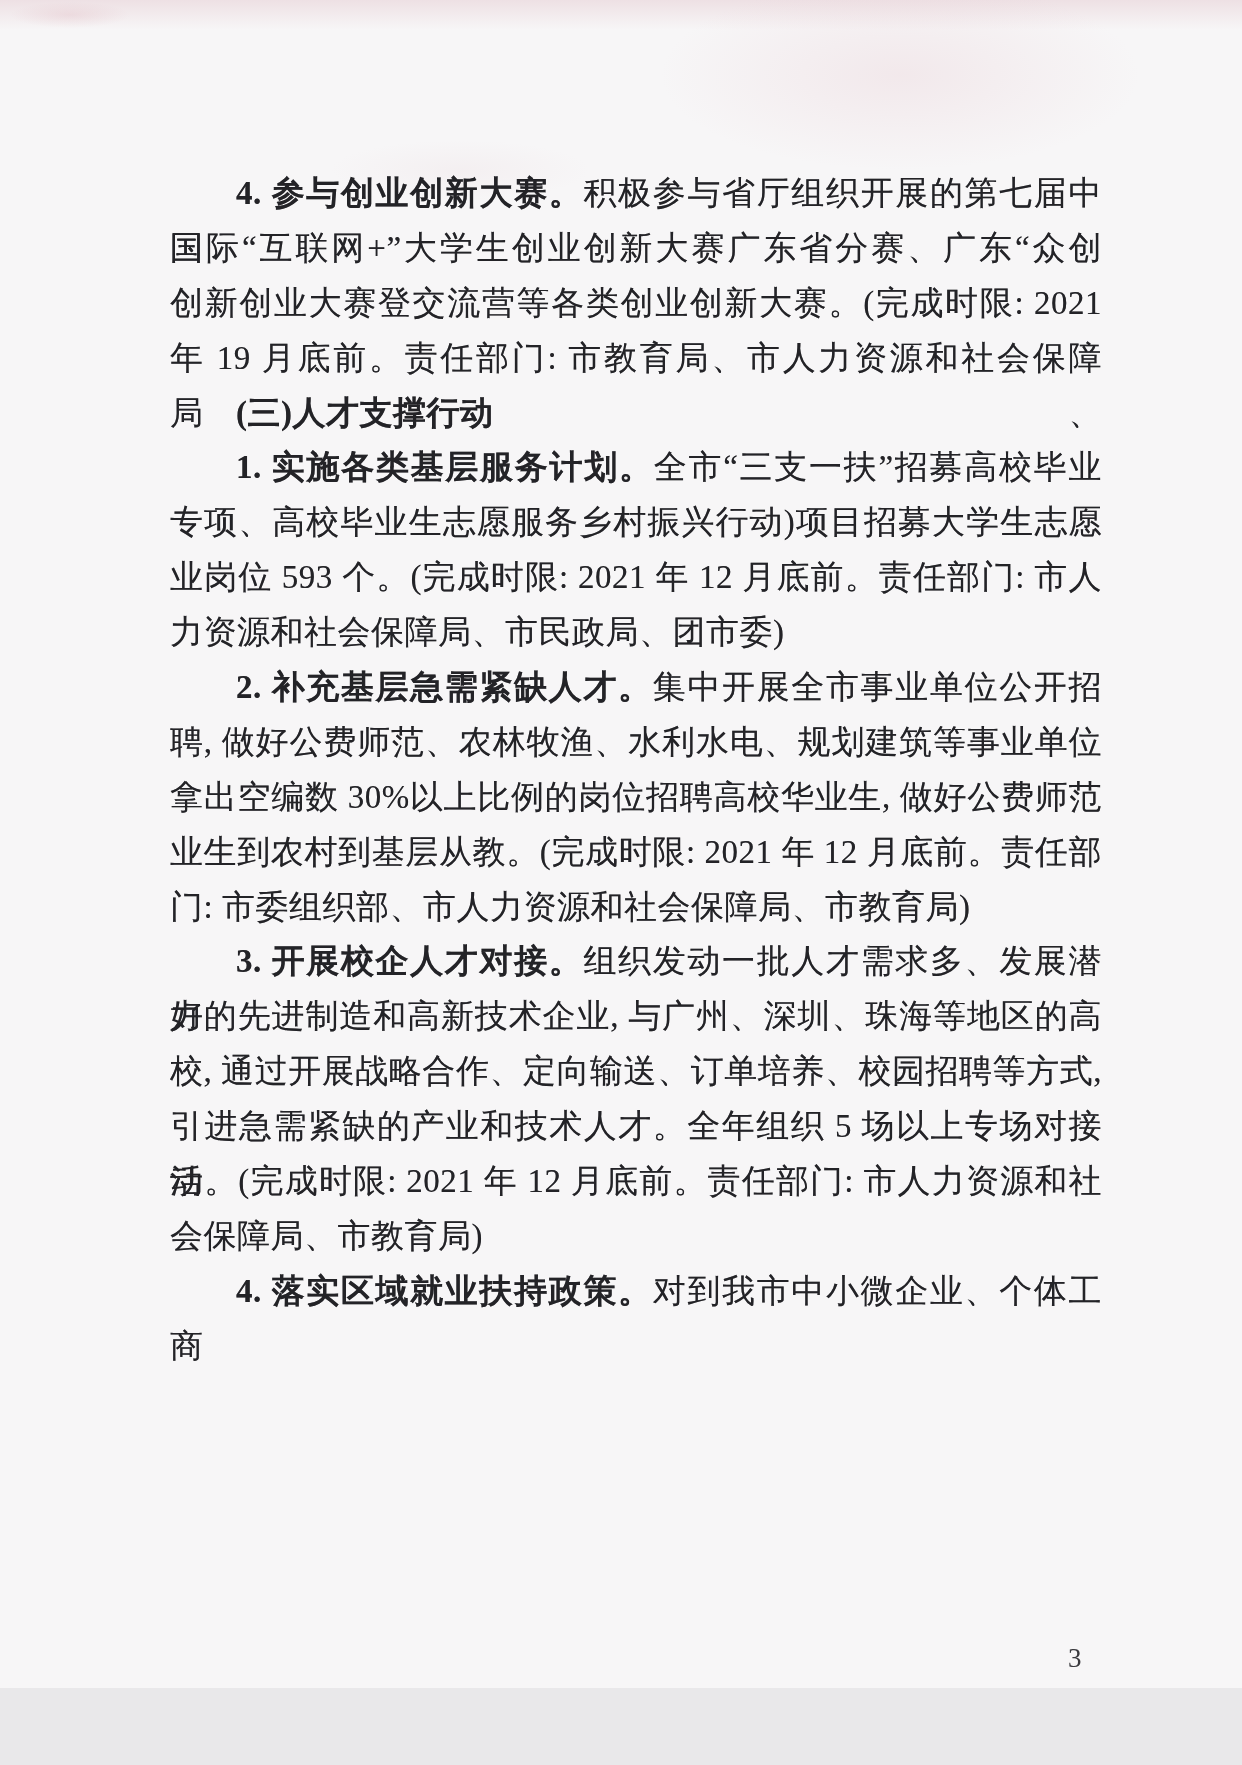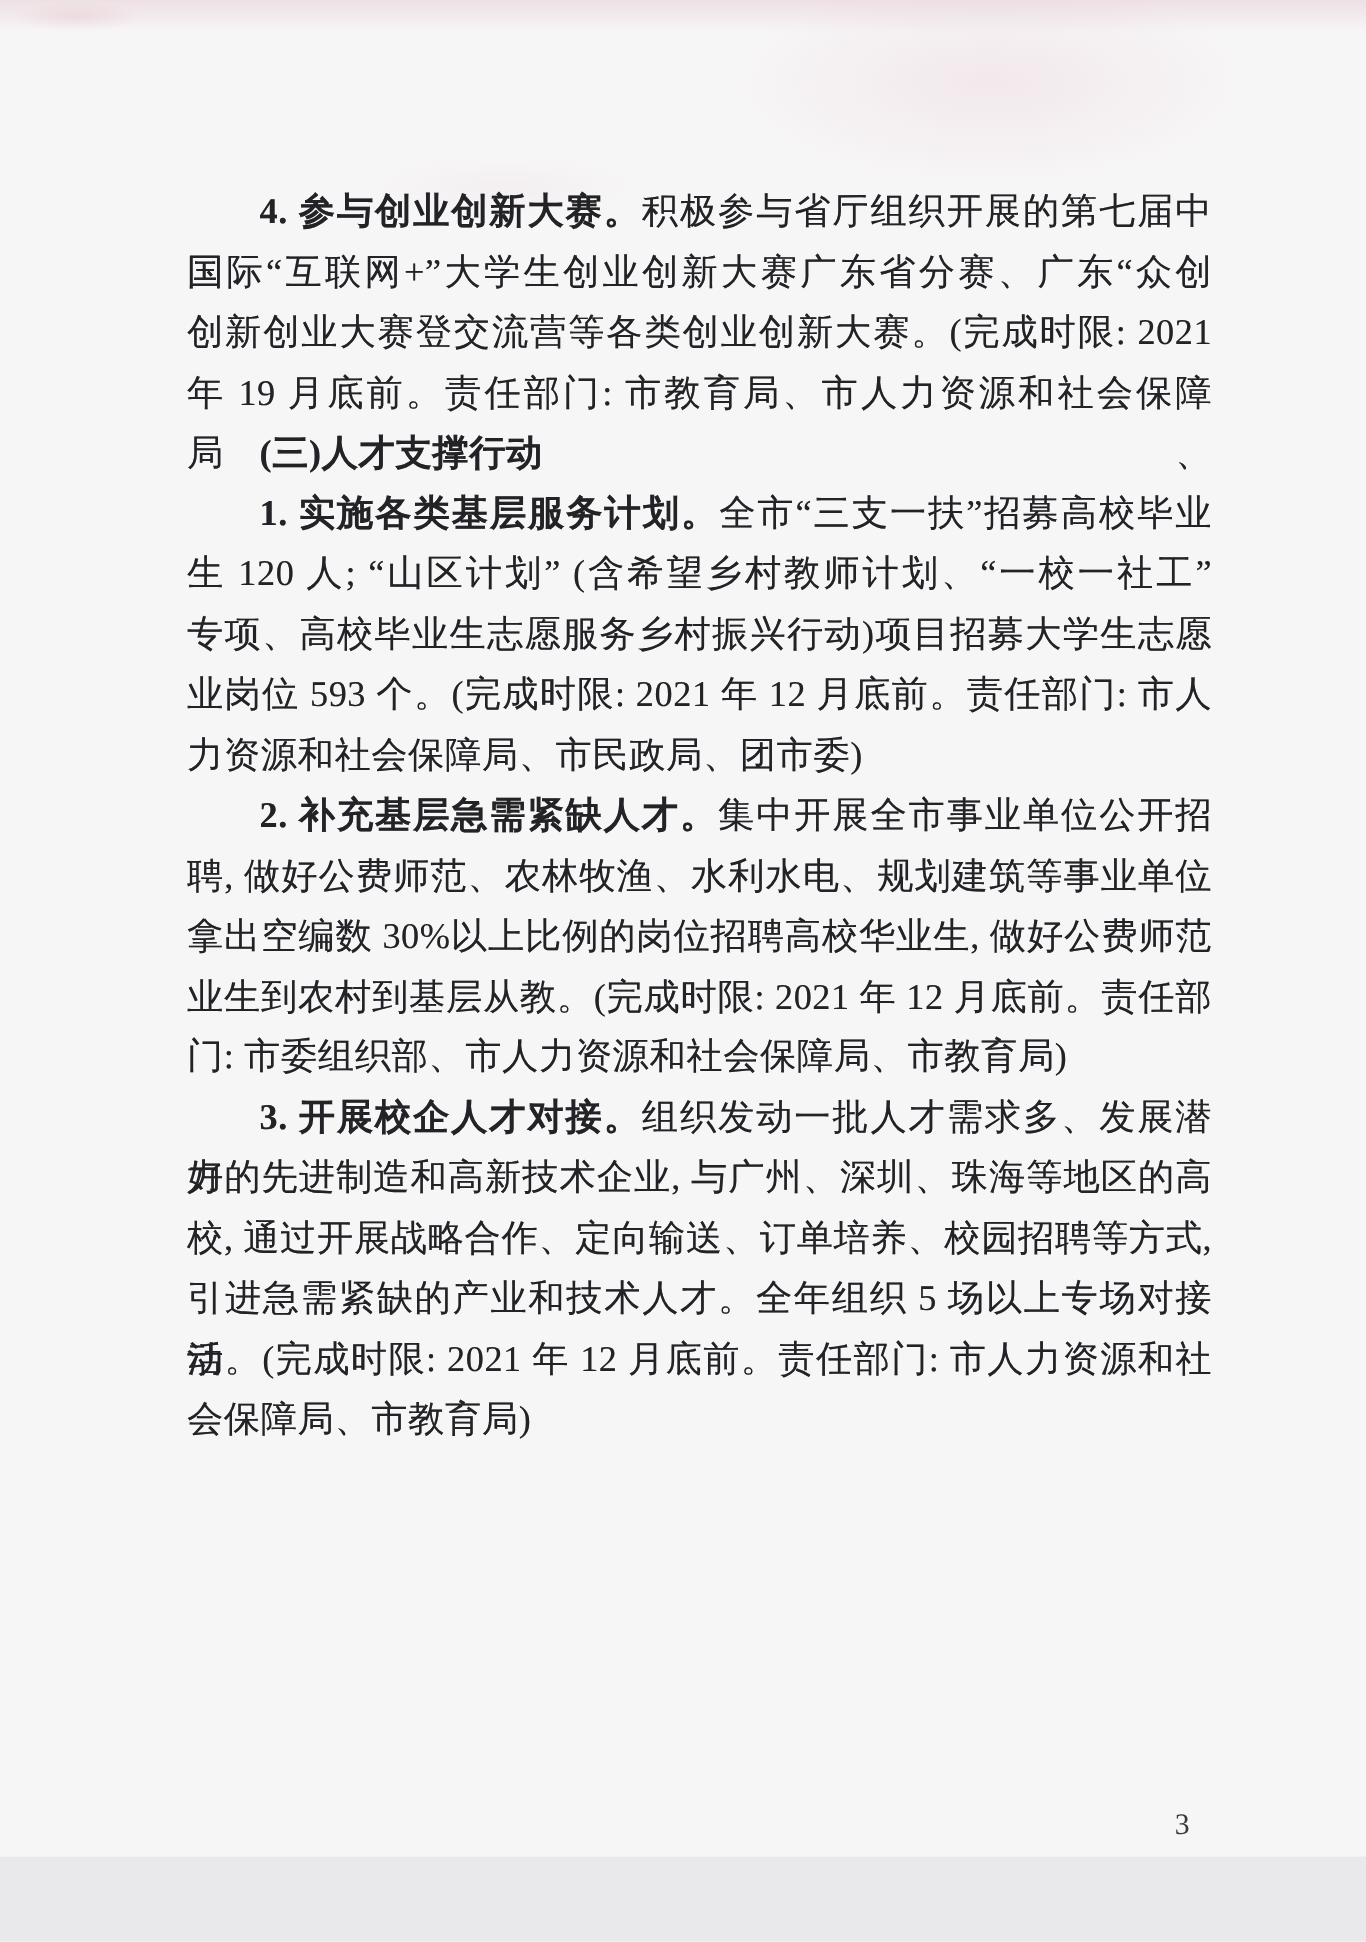--- a/index.html
+++ b/index.html
@@ -61,36 +61,36 @@
   <main class="textblock">
 
     <div class="line indent"><b class="lead">4. 参与创业创新大赛。</b><span>积极参与省厅组织开展的第七届中国</span></div>
     <div class="line"><span>国际“互联网+”大学生创业创新大赛广东省分赛、广东“众创</span></div>
     <div class="line"><span>创新创业大赛登交流营等各类创业创新大赛。(完成时限: 2021</span></div>
     <div class="line"><span>年 19 月底前。责任部门: 市教育局、市人力资源和社会保障局、</span></div>
 
     <div class="line indent last"><b class="lead">(三)人才支撑行动</b></div>
 
     <div class="line indent"><b class="lead">1. 实施各类基层服务计划。</b><span>全市“三支一扶”招募高校毕业</span></div>
-    <div class="line"><span>生 120 人; “山区计划” (含希望乡村教师计划、“一校一社工”</span></div>
     <div class="line"><span>专项、高校毕业生志愿服务乡村振兴行动)项目招募大学生志愿</span></div>
     <div class="line"><span>业岗位 593 个。(完成时限: 2021 年 12 月底前。责任部门: 市人</span></div>
     <div class="line last"><span>力资源和社会保障局、市民政局、团市委)</span></div>
 
     <div class="line indent"><b class="lead">2. 补充基层急需紧缺人才。</b><span>集中开展全市事业单位公开招</span></div>
     <div class="line"><span>聘, 做好公费师范、农林牧渔、水利水电、规划建筑等事业单位</span></div>
     <div class="line"><span>拿出空编数 30%以上比例的岗位招聘高校华业生, 做好公费师范</span></div>
     <div class="line"><span>业生到农村到基层从教。(完成时限: 2021 年 12 月底前。责任部</span></div>
     <div class="line last"><span>门: 市委组织部、市人力资源和社会保障局、市教育局)</span></div>
 
     <div class="line indent"><b class="lead">3. 开展校企人才对接。</b><span>组织发动一批人才需求多、发展潜力</span></div>
     <div class="line"><span>好的先进制造和高新技术企业, 与广州、深圳、珠海等地区的高</span></div>
     <div class="line"><span>校, 通过开展战略合作、定向输送、订单培养、校园招聘等方式,</span></div>
     <div class="line"><span>引进急需紧缺的产业和技术人才。全年组织 5 场以上专场对接活</span></div>
     <div class="line"><span>动。(完成时限: 2021 年 12 月底前。责任部门: 市人力资源和社</span></div>
     <div class="line last"><span>会保障局、市教育局)</span></div>
 
+    <div class="line indent"><b class="lead">4. 落实区域就业扶持政策。</b><span>对到我市中小微企业、个体工商</span></div>
 
   </main>
 
   <div class="pageno">3</div>
 
 </div>
 
 </body></html>

